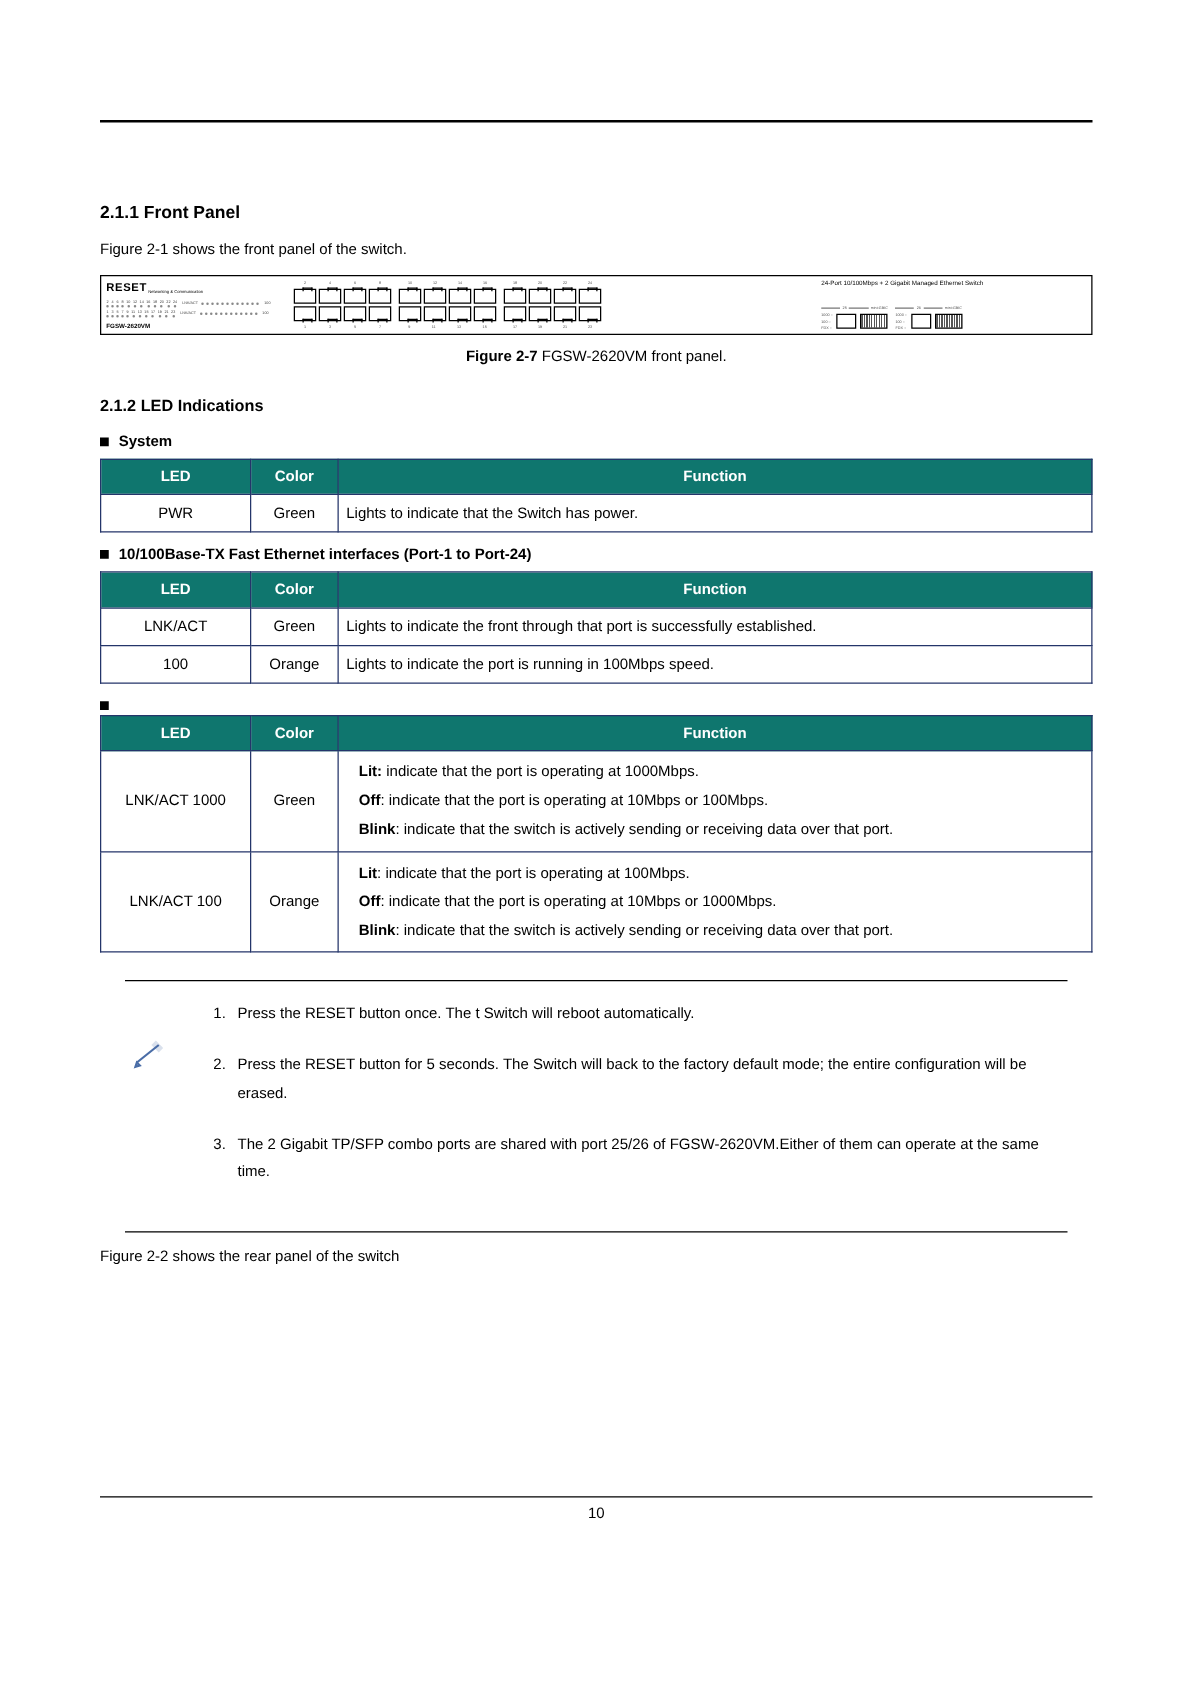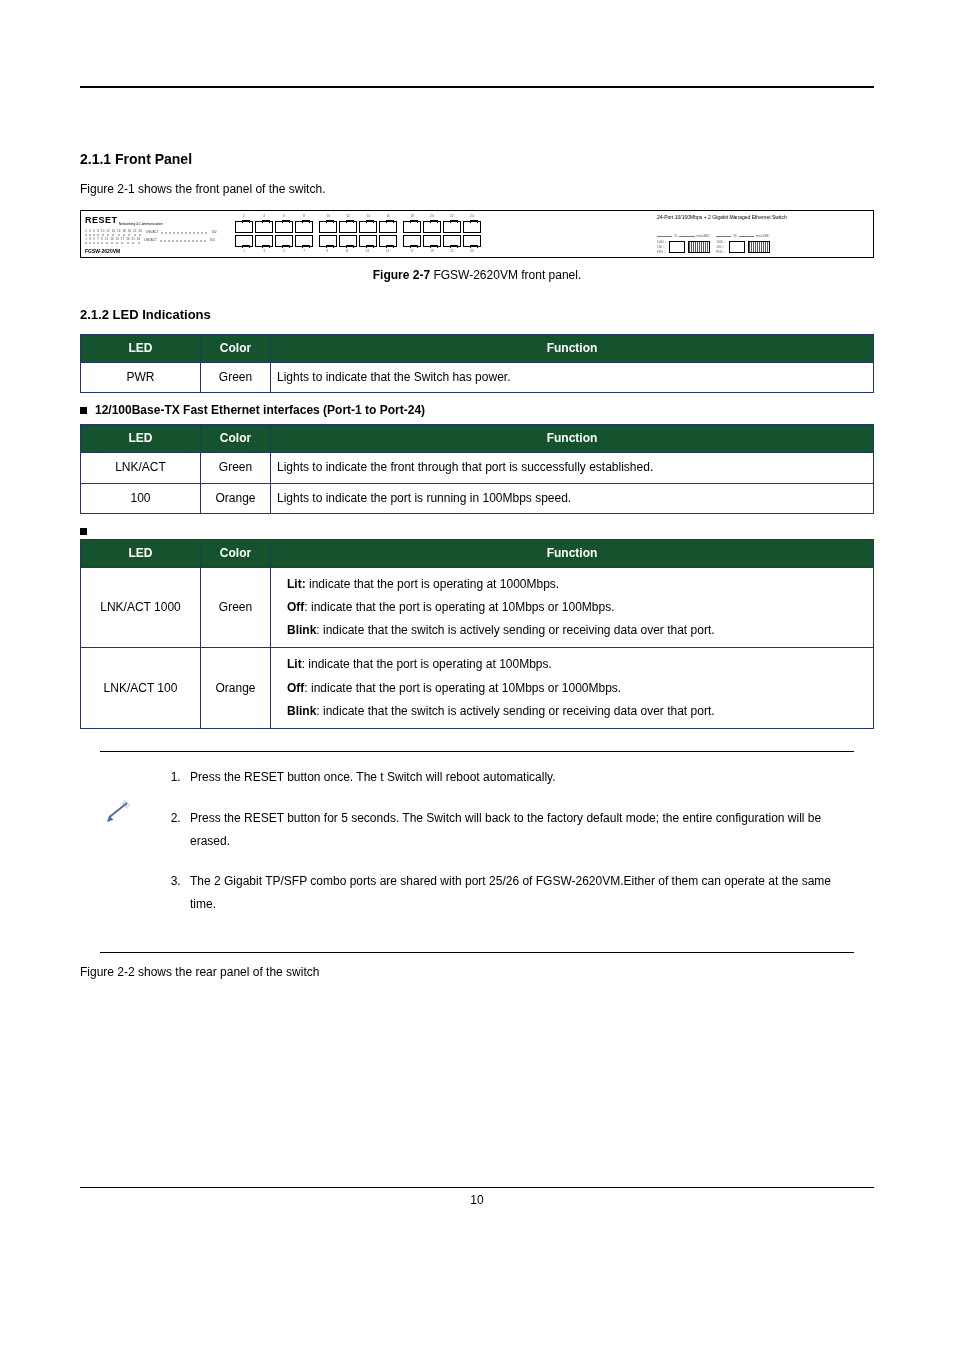--- a/index.html
+++ b/index.html
@@ -5,21 +5,21 @@
   * { box-sizing: border-box; }
   body {
     margin: 0;
     font-family: Arial, sans-serif;
     background: #fff;
     color: #000;
   }
   .page {
     width: 954px;
     height: 1222px;
-    margin: 6px auto;
+    margin: 16px auto;
     position: relative;
     padding: 80px 80px 40px 80px;
     font-size: 12px;
     line-height: 1.6;
   }
   .top-rule {
     border: none;
     border-top: 2px solid #000;
     margin: 0 0 60px 0;
   }
@@ -102,21 +102,21 @@
   .sq { width:7px; height:7px; background:#000; }
   .bullet-text { font-weight:bold; font-size:12px;}
 
   table.led {
     width: 100%;
     border-collapse: collapse;
     font-size: 12px;
     border: 1.5px solid #24356a;
   }
   table.led th {
-    background: #14532d;
+    background: #0f766e;
     color: #fff;
     padding: 4px 6px;
     text-align: center;
     font-weight: bold;
     border: 1px solid #24356a;
     font-size:12px;
   }
   table.led td {
     border: 1px solid #24356a;
     padding: 5px 6px;
@@ -504,40 +504,44 @@
   </div>
 
   <div class="caption">
     <strong>Figure 2-7</strong>
     <span> </span>
     <span>FGSW-2620VM front panel.</span>
   </div>
 
   <div class="subhead">2.1.2 LED Indications</div>
 
+  <div class="bullet-line">
+    <span class="sq"></span>
+    <span class="bullet-text">System</span>
+  </div>
   <table class="led">
     <thead>
         <tr>
       <th style="width:120px">LED</th>
       <th style="width:70px">Color</th>
       <th>Function</th>
     </tr>
       </thead>
     <tbody id="tbl_system">
         <tr>
           <td class="c">PWR</td>
           <td class="c">Green</td>
           <td class="func">Lights to indicate that the Switch has power.</td>
         </tr>
       </tbody>
   </table>
 
   <div class="bullet-line">
     <span class="sq"></span>
-    <span class="bullet-text">12/100Base-TX Fast Ethernet interfaces (Port-1 to Port-24)</span>
+    <span class="bullet-text">10/100Base-TX Fast Ethernet interfaces (Port-1 to Port-24)</span>
   </div>
   <table class="led">
     <thead>
         <tr>
       <th style="width:120px">LED</th>
       <th style="width:70px">Color</th>
       <th>Function</th>
     </tr>
       </thead>
     <tbody id="tbl_fe">

